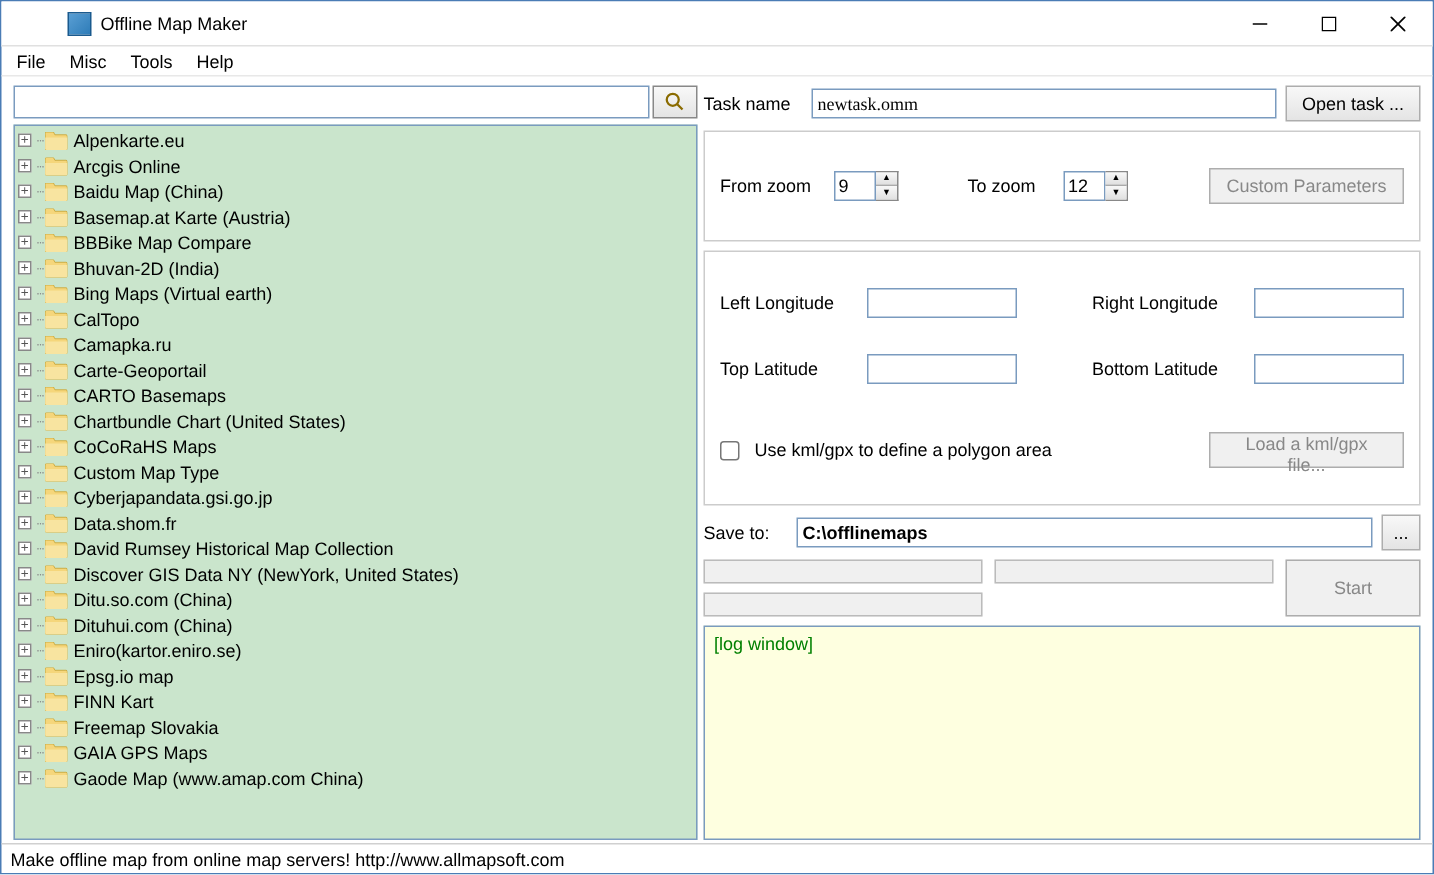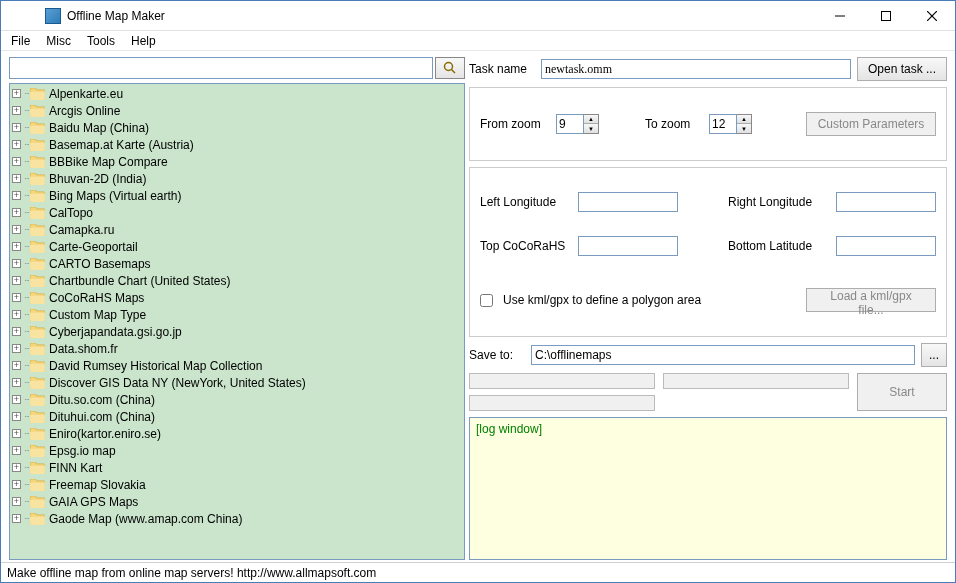--- a/index.html
+++ b/index.html
@@ -419,37 +419,37 @@
 
       <div class="fieldset" style="display:flex; flex-direction:column; gap:24px;">
         <div class="form-row">
           <span class="label" style="width:92px">Left Longitude</span>
           <input class="text-input" style="width: 100px;">
           <span style="flex:1"></span>
           <span class="label" style="width:102px">Right Longitude</span>
           <input class="text-input" style="width: 100px;">
         </div>
         <div class="form-row">
-          <span class="label" style="width:92px">Top CoCoRaHS</span>
+          <span class="label" style="width:92px">Top Latitude</span>
           <input class="text-input" style="width: 100px;">
           <span style="flex:1"></span>
           <span class="label" style="width:102px">Bottom Latitude</span>
           <input class="text-input" style="width: 100px;">
         </div>
         <div class="form-row" style="margin-top:8px">
           <input type="checkbox" class="checkbox" style="">
           <span class="label">Use kml/gpx to define a polygon area</span>
           <span style="flex:1"></span>
           <button class="btn" disabled="" style="width:130px">Load a kml/gpx file...</button>
         </div>
       </div>
 
       <div class="form-row">
         <span class="label" style="width:56px">Save to:</span>
-        <input class="text-input" style="flex: 1 1 0%;" value="C:\offlinemaps">
+        <input class="text-input" style="flex: 1 1 0%; font-weight: bold;" value="C:\offlinemaps">
         <button class="btn" style="width:26px;padding:0">...</button>
       </div>
 
       <div class="form-row" style="gap:8px;align-items:stretch">
         <div style="flex:1;display:flex;flex-direction:column;gap:6px">
           <div class="progress"></div>
           <div class="progress"></div>
         </div>
         <div style="flex:1;display:flex;flex-direction:column;gap:6px">
           <div class="progress"></div>

